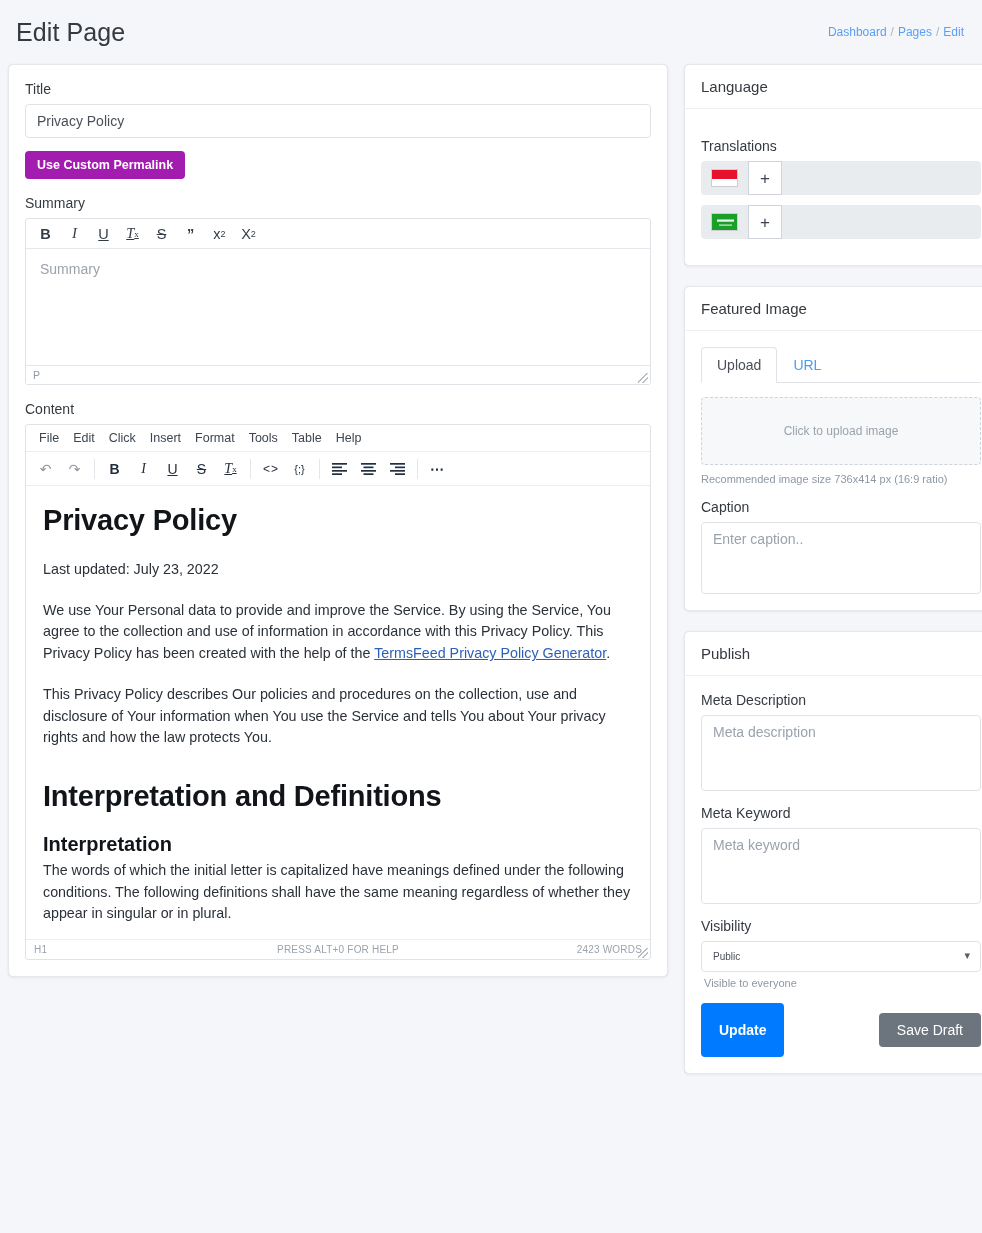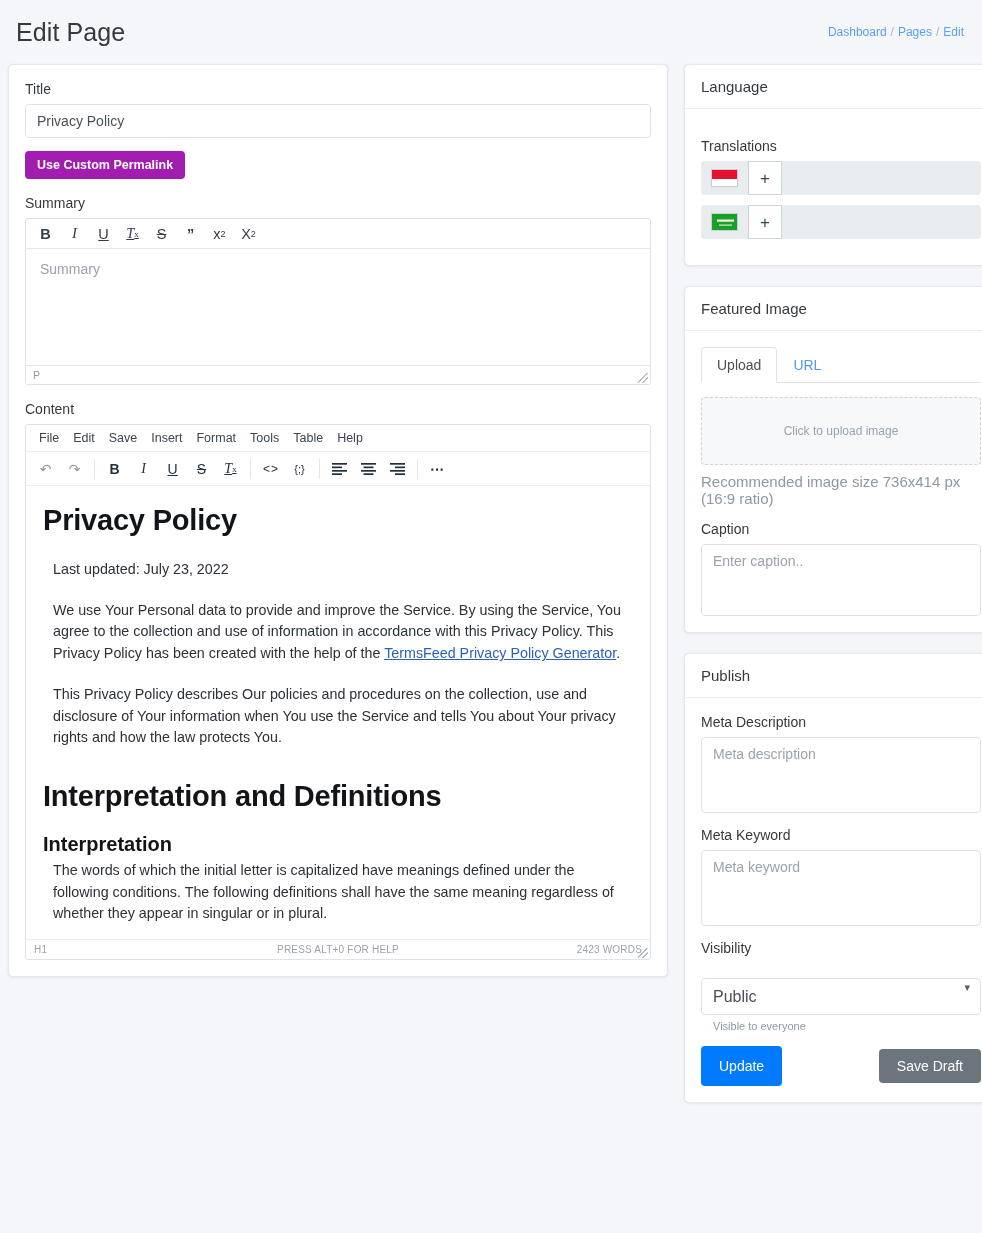--- a/index.html
+++ b/index.html
@@ -70,21 +70,21 @@
 
   .btn {
     display: inline-block;
     border: none; border-radius: 4px;
     padding: 7px 12px;
     font-size: 12.5px; font-weight: bold;
     color: #fff; cursor: pointer;
     font-family: "Liberation Sans", sans-serif;
   }
   .btn-info { background: #a21caf; }
-  .btn-primary { background: #007bff; font-size: 14px; font-weight: 400; padding: 12px 18px; }
+  .btn-primary { background: #007bff; font-size: 14px; font-weight: 700; padding: 19px 18px; }
   .btn-secondary { background: #6c757d; font-size: 14px; font-weight: 400; padding: 9px 18px; }
 
   
   .sum-wrap { border: 1px solid #dfe3e8; border-radius: 3px; background:#fff; }
   .sum-toolbar {
     display: flex; align-items: center; gap: 2px;
     border-bottom: 1px solid #e3e6ea;
     padding: 5px 6px;
     height: 30px;
   }
@@ -145,21 +145,21 @@
     font-size: 29px; font-weight: bold; color: #111418;
     margin: 0 0 22px 0; letter-spacing: -.2px;
   }
   .tmce-h1.second { margin: 31px 0 20px 0; }
   .tmce-h2 {
     font-size: 20px; font-weight: bold; color: #111418;
     margin: 0 0 4px 0;
   }
   .tmce-p {
     font-size: 14.3px; line-height: 1.52; color: #2b3138;
-    margin: 0 0 19px 10px;
+    margin: 0 0 19px 0;
   }
   .tmce-p a { color: #2b5fb8; text-decoration: underline; }
   .tmce-status {
     border-top: 1px solid #eceef1;
     height: 20px; padding: 0 8px;
     display: flex; align-items: center; justify-content: space-between;
     font-size: 10px; color: #9aa3ad; letter-spacing: .2px;
     position: relative;
   }
   .tmce-status .mid { position: absolute; left: 0; right: 0; text-align: center; }
@@ -200,39 +200,38 @@
   }
   .dropzone {
     border: 1px dashed #ced4da;
     background: #f7f8fa;
     border-radius: 4px;
     height: 68px;
     display: flex; align-items: center; justify-content: center;
     font-size: 12px; color: #9aa3ad;
     cursor: pointer;
   }
-  .hint { font-size: 15px; color: #8e98a3; margin: 8px 0 14px 0; }
+  .hint { font-size: 11px; color: #8e98a3; margin: 8px 0 14px 0; }
   textarea.form-control { resize: none; font-size: 14px; }
 
   
   .select-wrap { position: relative; }
   .select-wrap select {
     -webkit-appearance: none; appearance: none;
     width: 100%; padding: 9px 30px 9px 11px;
     border: 1px solid #dfe3e8; border-radius: 4px;
-    font-size: 16px; color: #495057; background: #fff;
+    font-size: 10px; color: #495057; background: #fff;
     font-family: "Liberation Sans", sans-serif;
     outline: none;
-    margin-top: 15px;
   }
   .select-wrap .chev {
     position: absolute; right: 11px; top: 50%; transform: translateY(-60%);
     pointer-events: none; color: #555d66; font-size: 11px;
   }
-  .muted-note { font-size: 11px; color: #8e98a3; margin: 5px 0 14px 12px; }
+  .muted-note { font-size: 11px; color: #8e98a3; margin: 5px 0 14px 3px; }
   .btn-row { display: flex; justify-content: space-between; align-items: center; }
 </style>
 </head>
 <body>
 
 <div class="page">
 
   <div class="page-header">
     <div class="page-title">Edit Page</div>
     <div class="breadcrumb">
@@ -273,21 +272,21 @@
             </div>
           </div>
 
           <div style="height:16px"></div>
           <label class="form-label">Content</label>
 
           <div class="tmce">
             <div class="tmce-menubar">
               <div class="tmce-menu">File</div>
               <div class="tmce-menu">Edit</div>
-              <div class="tmce-menu">Save</div>
+              <div class="tmce-menu">Click</div>
               <div class="tmce-menu">Insert</div>
               <div class="tmce-menu">Format</div>
               <div class="tmce-menu">Tools</div>
               <div class="tmce-menu">Table</div>
               <div class="tmce-menu">Help</div>
             </div>
             <div class="tmce-toolbar">
               <div class="tmce-btn gray">↶</div>
               <div class="tmce-btn gray">↷</div>
               <div class="tmce-sep"></div>

